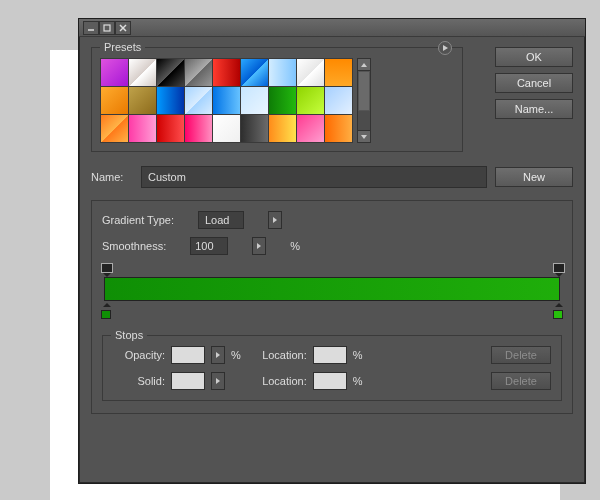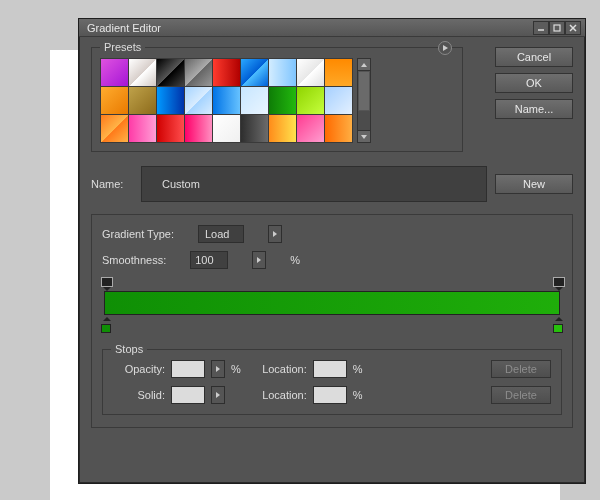--- a/index.html
+++ b/index.html
@@ -22,21 +22,21 @@
 .swatch { width: 27px; height: 27px; }
 .scrollbar { width: 14px; border: 1px solid #333; background: #444; margin-left: 4px; display: flex; flex-direction: column; }
 .sb-btn { height: 12px; background: #666; border-bottom: 1px solid #333; display:flex; align-items:center; justify-content:center; }
 .sb-btn.bot { border-top:1px solid #333; border-bottom:none; }
 .sb-track { flex:1; background:#4c4c4c; position:relative; }
 .sb-thumb { position:absolute; top:0; left:0; right:0; height:40px; background:#6a6a6a; border:1px solid #555; }
 .rightbtns { display: flex; flex-direction: column; gap: 6px; width: 78px; }
 .btn { height: 20px; background: linear-gradient(#6e6e6e,#595959); border: 1px solid #333; color: #e8e8e8; display: flex; align-items: center; justify-content: center; cursor: default; }
 .name-row { display: flex; align-items: center; gap: 8px; margin: 14px 0 12px 0; }
 .name-row label { width: 42px; }
-.text-input { flex: 1; height: 36px; background: #404040; border: 1px solid #2e2e2e; color: #ddd; padding: 0 20px; }
+.text-input { flex: 1; height: 22px; background: #404040; border: 1px solid #2e2e2e; color: #ddd; padding: 0 6px; }
 .gtype-group { border: 1px solid #3a3a3a; padding: 10px 10px 12px 10px; position: relative; }
 .gtype-row { display: flex; align-items: center; gap: 24px; margin-bottom: 8px; }
 .select { height: 18px; background: #404040; border: 1px solid #2e2e2e; color: #ddd; padding: 0 6px; display: flex; align-items: center; }
 .spinbtn { width: 14px; height: 18px; border: 1px solid #2e2e2e; background: #555; display:flex; align-items:center; justify-content:center; }
 .spinbtn::after { content:""; border-left:4px solid #ccc; border-top:3px solid transparent; border-bottom:3px solid transparent; }
 .num-input { width: 38px; height: 18px; background: #404040; border: 1px solid #2e2e2e; color: #ddd; padding: 0 4px; text-align:left; }
 .bar-area { position: relative; height: 56px; margin: 6px 2px 4px 2px; }
 .opstop { position: absolute; top: 0; width: 10px; height: 12px; }
 .opstop::before { content:""; position:absolute; top:0; left:0; width:10px; height:8px; background:#222; border:1px solid #aaa; }
 .opstop::after { content:""; position:absolute; bottom:-2px; left:2px; border-left:4px solid transparent; border-right:4px solid transparent; border-top:4px solid #222; }
@@ -54,21 +54,20 @@
 .btn.disabled { color: #8d8d8d; background: linear-gradient(#5c5c5c,#4e4e4e); }
 .pct { color: #ddd; }
 </style>
 </head>
 <body>
 
 <div class="backdrop-white"></div>
 
 <div class="window">
   <div class="titlebar">
-    <span class="title">Gradient Editor</span>
     <div class="winbtns">
       <div class="winbtn">
           <svg viewBox="0 0 10 10">
             <line x1="2" y1="7" x2="8" y2="7" stroke="#ddd" stroke-width="1.5"></line>
           </svg>
         </div>
       <div class="winbtn">
           <svg viewBox="0 0 10 10">
             <rect x="2" y="2" width="6" height="6" fill="none" stroke="#ddd" stroke-width="1.2"></rect>
           </svg>
@@ -128,22 +127,22 @@
               </div>
             <div class="sb-btn bot">
                 <svg width="8" height="6">
                   <polygon points="1,1 7,1 4,5" fill="#ccc"></polygon>
                 </svg>
               </div>
           </div>
         </div>
       </div>
       <div class="rightbtns">
+        <div class="btn">OK</div>
         <div class="btn">Cancel</div>
-        <div class="btn">OK</div>
         <div class="btn">Name...</div>
       </div>
     </div>
 
     <div class="name-row">
       <label>Name:</label>
       <input class="text-input" value="Custom" style="">
       <div class="btn" style="width:78px">New</div>
     </div>
 

